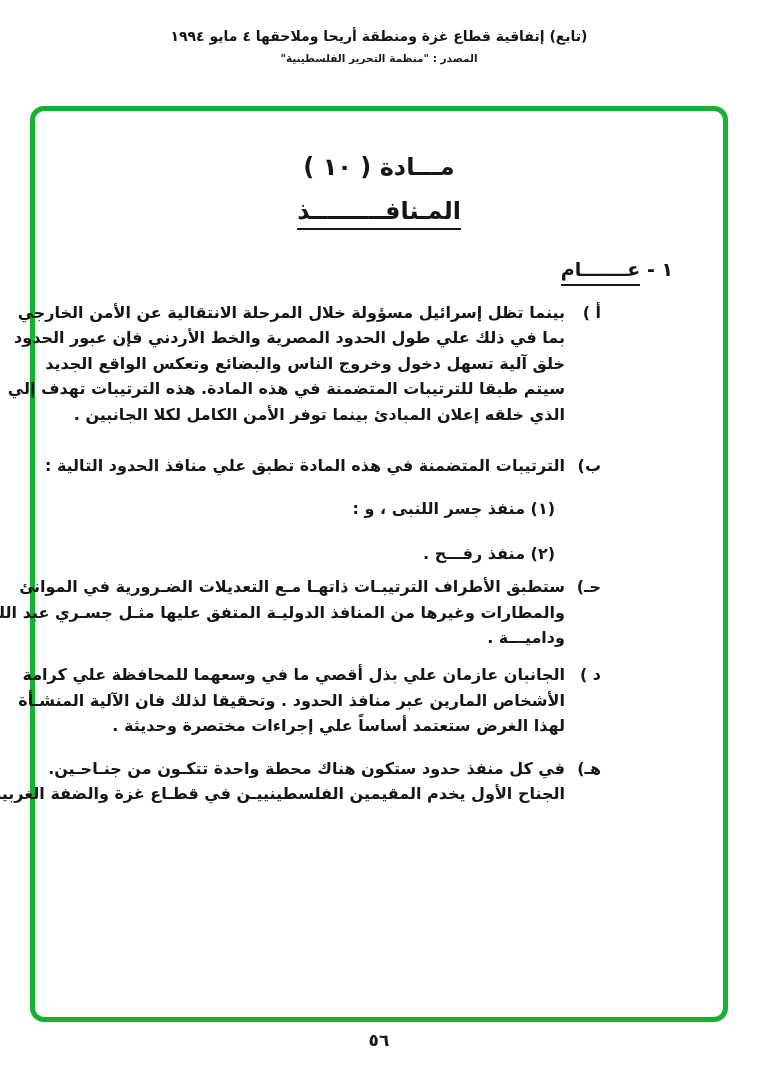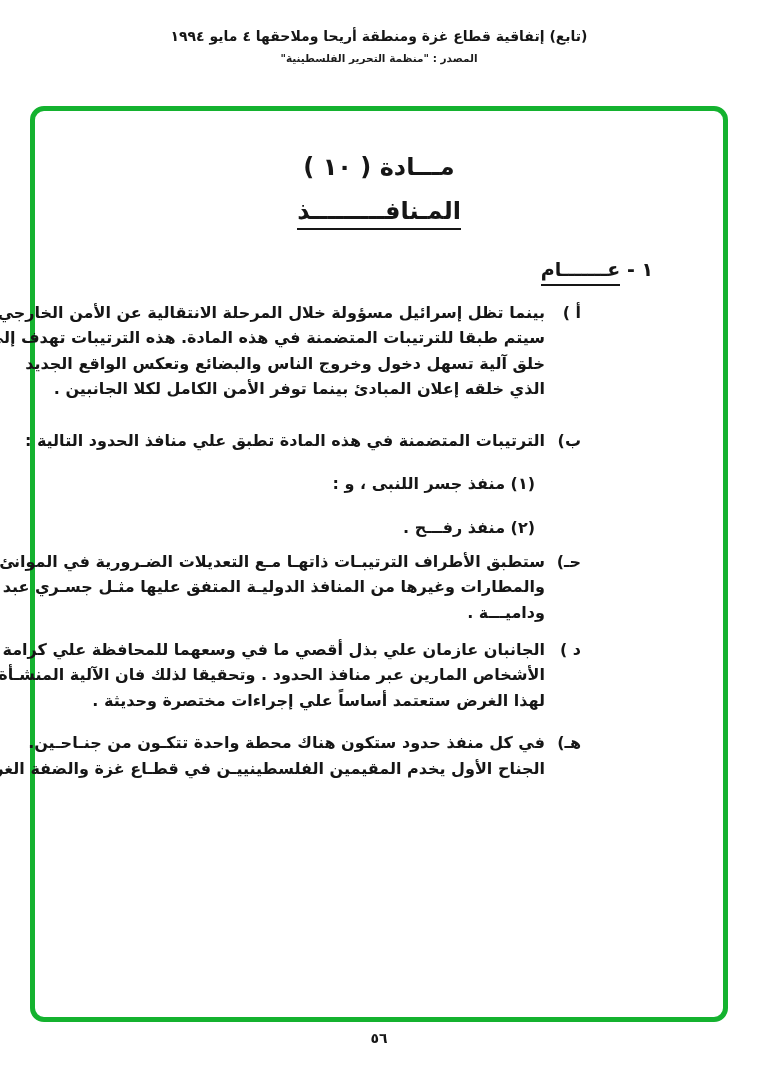--- a/index.html
+++ b/index.html
@@ -12,39 +12,39 @@
   }
   .page-header{position:absolute;top:28px;left:0;right:0;text-align:center;}
   .header-line1{font-size:14px;letter-spacing:.2px;}
   .header-line2{font-size:10.5px;margin-top:8px;color:#1c1c1c;}
   .frame{
     position:absolute;left:30px;top:106px;
     width:688px;height:906px;
     border:5px solid #14b22f;border-radius:14px;
     background:transparent;
   }
-  .content{position:absolute;inset:0;padding:0 70px;}
+  .content{position:absolute;inset:0;padding:0 50px;}
   .article-title{margin-top:40px;text-align:center;font-size:24px;line-height:32px;letter-spacing:1px;}
   .article-subtitle{margin-top:13px;text-align:center;font-size:24px;line-height:30px;}
   .article-subtitle span{display:inline-block;border-bottom:2.5px solid #161616;padding-bottom:2px;}
   .section-heading{margin-top:26px;text-align:right;font-size:19px;line-height:26px;}
   .section-heading .u{display:inline-block;border-bottom:2px solid #161616;padding-bottom:2px;}
   .paras{margin-top:14px;padding-right:72px;font-size:16px;}
   .para{display:flex;align-items:flex-start;}
   .para .marker{flex:0 0 36px;min-width:36px;line-height:25.4px;white-space:nowrap;}
   .para .ptext{flex:1;}
   .pline{line-height:25.4px;white-space:nowrap;}
   .para.m-a{margin-top:0;}
   .para.m-b{margin-top:26px;}
   .para.sub1{margin-top:18px;padding-right:46px;}
   .para.sub2{margin-top:19px;padding-right:46px;}
   .para.m-h{margin-top:8px;}
   .para.m-d{margin-top:12px;}
   .para.m-e{margin-top:17px;}
-  .page-footer{position:absolute;top:1030px;left:0;right:0;text-align:center;font-size:14px;}
+  .page-footer{position:absolute;top:1030px;left:0;right:0;text-align:center;font-size:17px;}
 </style>
 </head>
 <body>
 
 <header class="page-header">
   <div class="header-line1">(تابع) إتفاقية قطاع غزة ومنطقة أريحا وملاحقها ٤ مايو ١٩٩٤</div>
   <div class="header-line2">المصدر :  "منظمة التحرير الفلسطينية"</div>
 </header>
 
 <div class="frame">
@@ -58,22 +58,23 @@
     <div class="section-heading">
       <span>١ - </span><span class="u">عـــــــام</span>
     </div>
 
     <div class="paras">
 
       <div class="para m-a">
         <span class="marker">أ )</span>
         <div class="ptext">
           <div class="pline">بينما تظل إسرائيل مسؤولة خلال المرحلة الانتقالية عن الأمن الخارجي</div>
+          <div class="pline">بما في ذلك علي طول الحدود المصرية والخط الأردني فإن عبور الحدود</div>
+          <div class="pline">خلق آلية تسهل دخول وخروج الناس والبضائع وتعكس الواقع الجديد</div>
           <div class="pline">سيتم طبقا للترتيبات المتضمنة في هذه المادة. هذه الترتيبات تهدف إلي</div>
-          <div class="pline">خلق آلية تسهل دخول وخروج الناس والبضائع وتعكس الواقع الجديد</div>
           <div class="pline">الذي خلقه إعلان المبادئ بينما توفر الأمن الكامل لكلا الجانبين .</div>
         </div>
       </div>
 
       <div class="para m-b">
         <span class="marker">ب)</span>
         <div class="ptext">
           <div class="pline">الترتيبات المتضمنة في هذه المادة تطبق علي منافذ الحدود التالية :</div>
         </div>
       </div>

